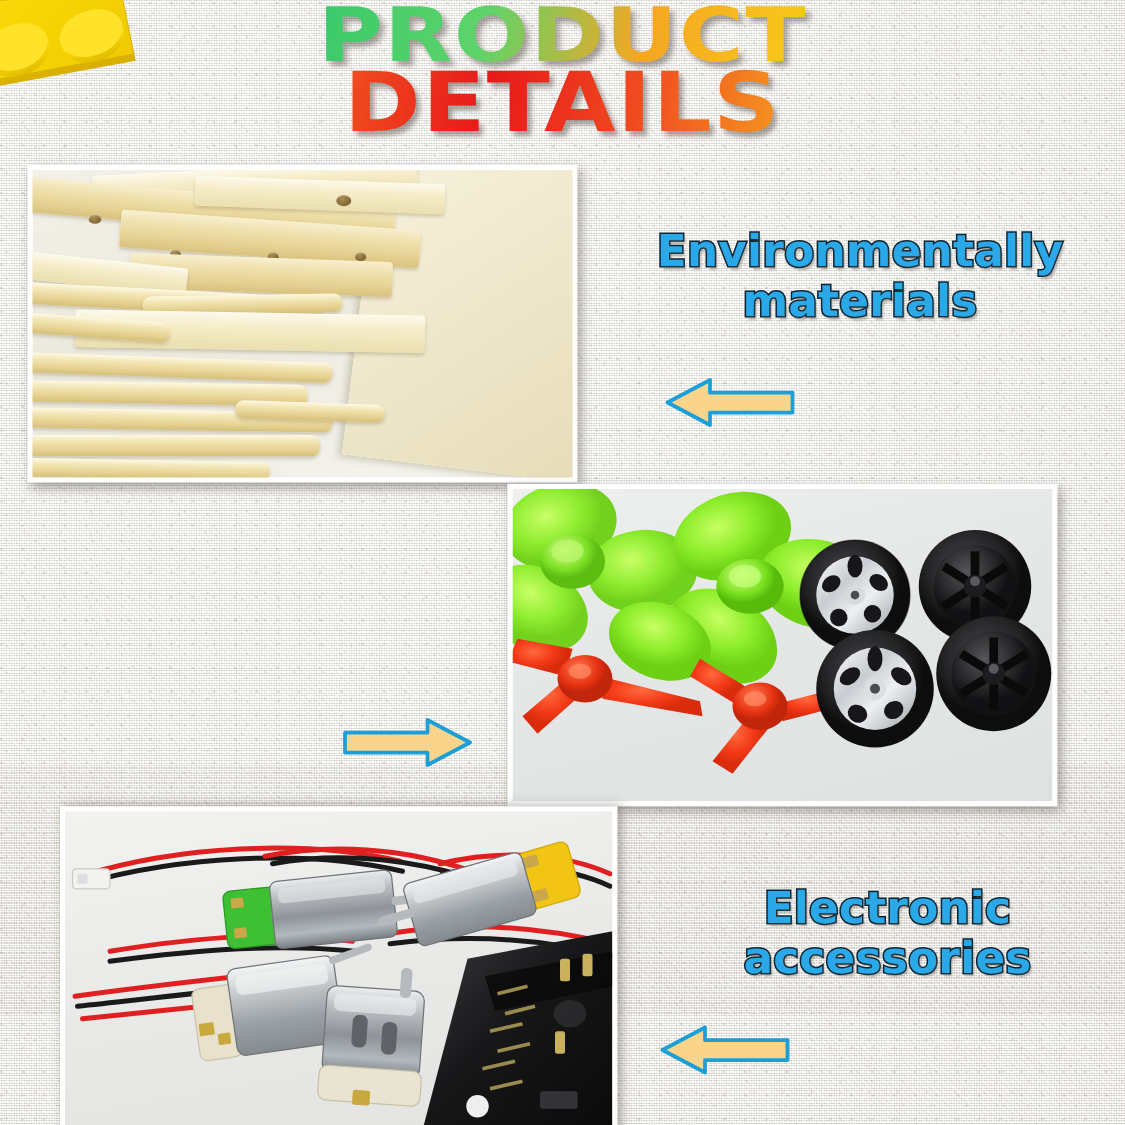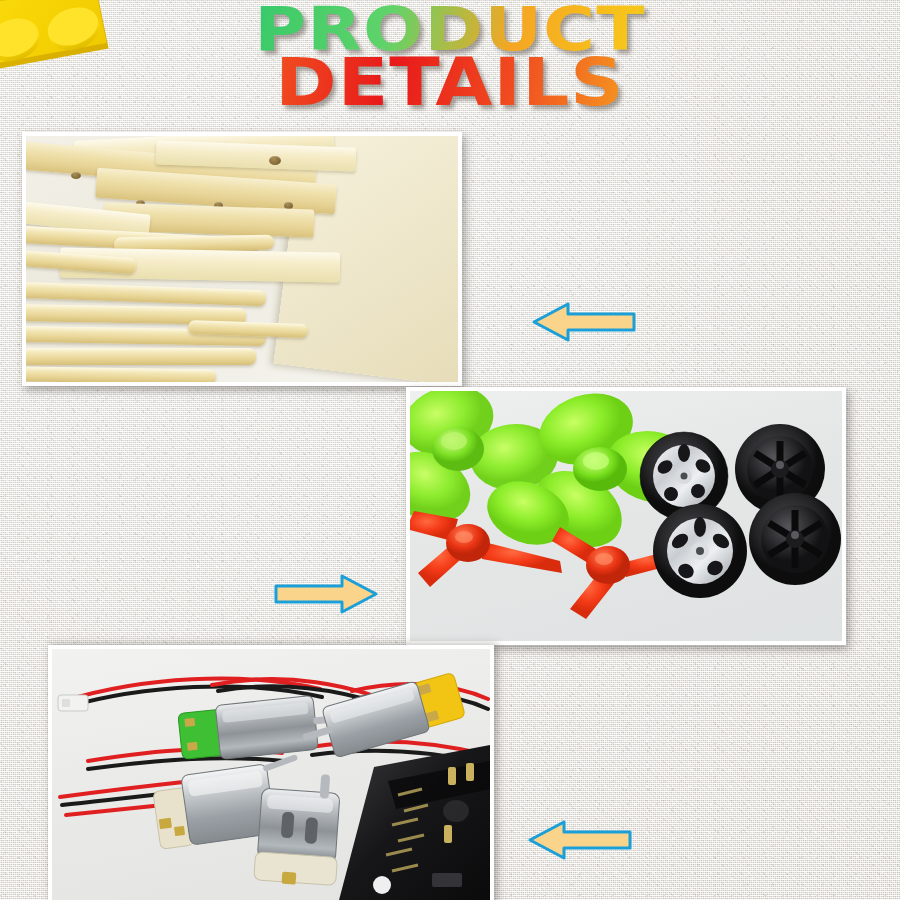--- a/index.html
+++ b/index.html
@@ -399,20 +399,28 @@
             <rect x="392" y="176" width="8" height="18" rx="2"></rect>
           </g>
           <ellipse cx="404" cy="162" rx="13" ry="11" fill="#2b2b2e" opacity=".9"></ellipse>
           <rect x="380" y="224" width="30" height="14" rx="2" fill="#343438"></rect>
           <circle cx="330" cy="236" r="9" fill="#efefef"></circle>
         </g>
       </svg>
     </div>
   </div>
 
+  <div class="caption cap-env">
+    <div>Environmentally</div>
+    <div>materials</div>
+  </div>
+  <div class="caption cap-el">
+    <div>Electronic</div>
+    <div>accessories</div>
+  </div>
 
   <svg class="arrow" style="left:528px;top:294px;width:112px;height:56px;" viewBox="0 0 112 56">
     <path d="M6 28 L40 10 L40 20 L106 20 L106 36 L40 36 L40 46 Z" fill="#FAD48A" stroke="#1B9FD8" stroke-width="3" stroke-linejoin="round"></path>
   </svg>
   <svg class="arrow" style="left:270px;top:566px;width:112px;height:56px;" viewBox="0 0 112 56">
     <path d="M106 28 L72 10 L72 20 L6 20 L6 36 L72 36 L72 46 Z" fill="#FAD48A" stroke="#1B9FD8" stroke-width="3" stroke-linejoin="round"></path>
   </svg>
   <svg class="arrow" style="left:524px;top:812px;width:112px;height:56px;" viewBox="0 0 112 56">
     <path d="M6 28 L40 10 L40 20 L106 20 L106 36 L40 36 L40 46 Z" fill="#FAD48A" stroke="#1B9FD8" stroke-width="3" stroke-linejoin="round"></path>
   </svg>

